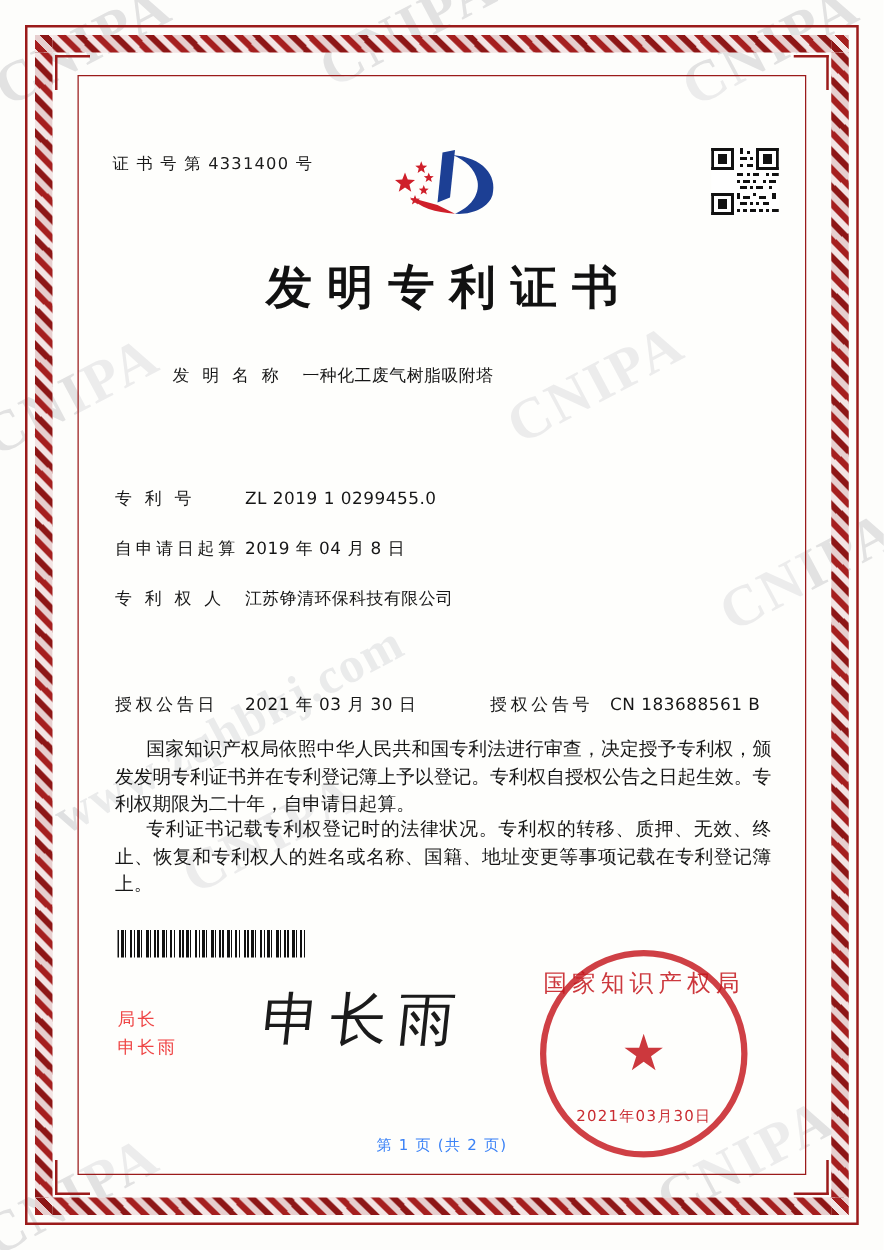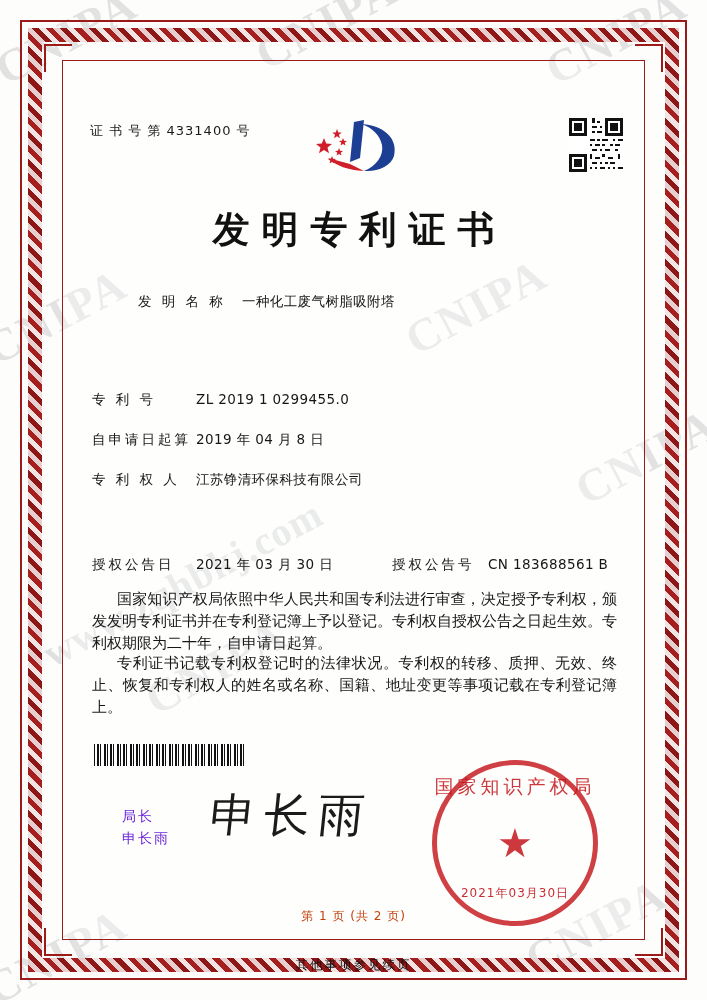--- a/index.html
+++ b/index.html
@@ -198,22 +198,21 @@
       #111 10px, #111 12px, #fff 12px, #fff 13px);
   }
 
   #sig-label {
     position: absolute;
     left: 32px;
     top: 745px;
     font-size: 14px;
     line-height: 22px;
     letter-spacing: 2px;
-    color: #6d28d9;
-    margin-left: 28px;
+    color: #ef4444;
   }
   #signature {
     position: absolute;
     left: 148px;
     top: 725px;
     font-size: 46px;
     color: #1b1b1b;
     font-family: "Liberation Serif", "DejaVu Serif", serif;
     letter-spacing: 8px;
     transform: skewX(-6deg);
@@ -263,21 +262,21 @@
     font-size: 12px;
     letter-spacing: 1px;
   }
 
   #page-no {
     position: absolute;
     left: 0; right: 0;
     top: 848px;
     text-align: center;
     font-size: 12px;
-    color: #c2410c;
+    color: #3b82f6;
     letter-spacing: 1px;
   }
 
   #footnote {
     position: absolute;
     left: 0; right: 0;
     top: 957px;
     text-align: center;
     font-size: 12.5px;
     letter-spacing: 2px;
@@ -424,14 +423,13 @@
     <div id="seal">
       <div id="seal-ring"></div>
       <div id="seal-top-text" class="cn">国家知识产权局</div>
       <div id="seal-star">★</div>
       <div id="seal-date" class="cn">2021年03月30日</div>
     </div>
 
     <div id="page-no" class="cn">第 1 页 (共 2 页)</div>
   </div>
 
-  <div id="footnote" class="cn">其他事项参见续页</div>
 </div>
 
 </body></html>

